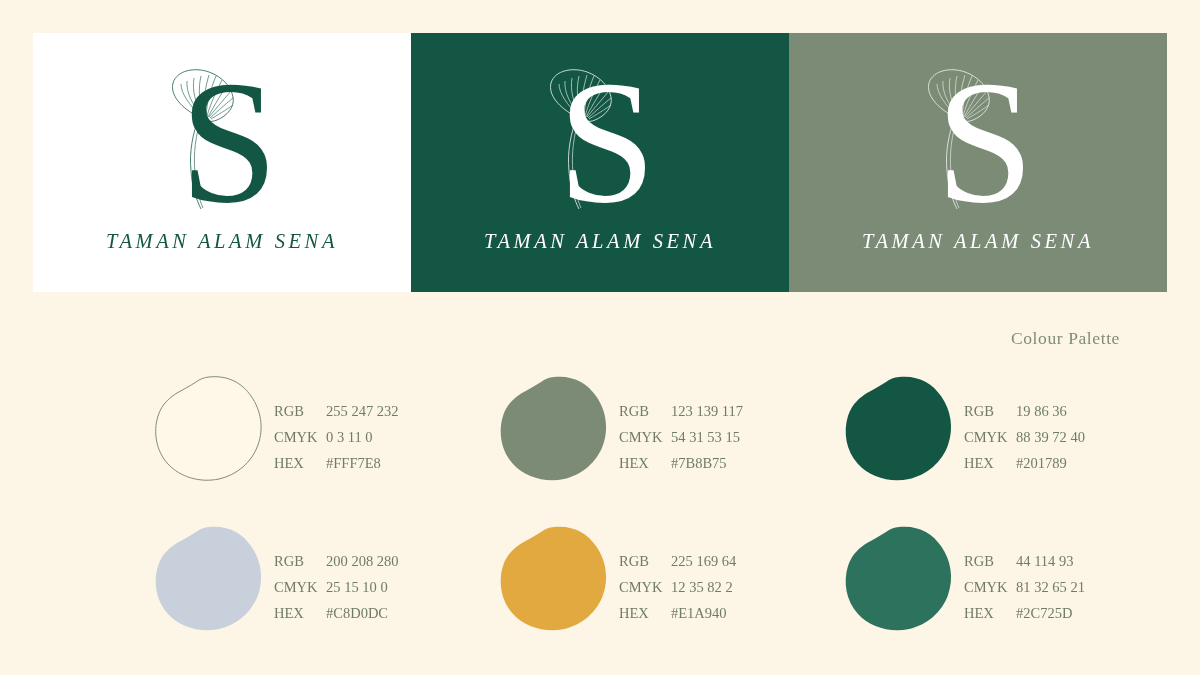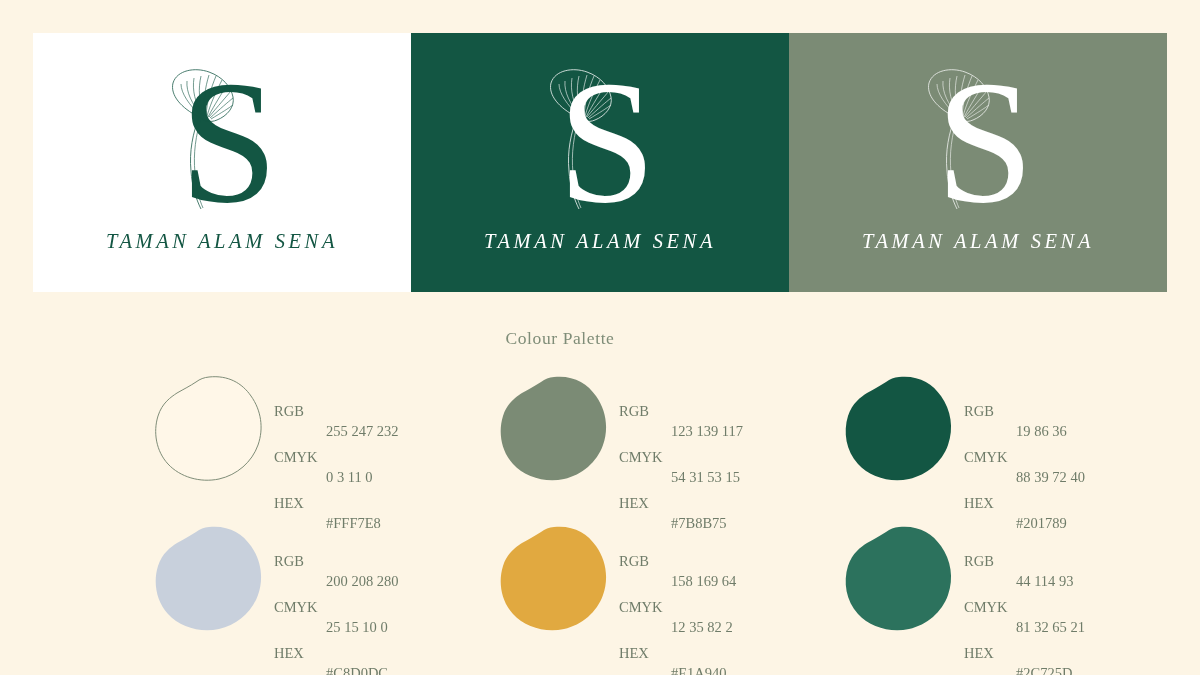--- a/index.html
+++ b/index.html
@@ -56,21 +56,21 @@
   .p-light .wordmark { color: #135643; }
   .p-dark  .wordmark { color: #FFFFFF; }
   .p-sage  .wordmark { color: #FFFFFF; }
 
   
   .palette-title {
     position: absolute;
     top: 328px;
     left: 0;
     width: 1120px;
-    text-align: center;
+    text-align: right;
     font-family: "Liberation Serif", serif;
     font-size: 17.5px;
     color: #7F8D78;
     letter-spacing: 0.6px;
   }
 
   .palette-grid {
     position: absolute;
     left: 150px;
     top: 372px;
@@ -100,21 +100,21 @@
     font-size: 14.5px;
     color: #6F7C69;
     line-height: 26px;
     white-space: nowrap;
   }
   .spec-line { display: flex; }
   .spec-key {
     display: inline-block;
     min-width: 52px;
   }
-  .spec-val { display: inline-block; margin-top: 20px; }
+  .spec-val { display: inline-block; }
 </style>
 </head>
 <body>
 
 <div class="logo-band">
 
   <div class="logo-panel p-light">
     <div class="mark">
       <svg viewBox="0 0 170 165" xmlns="http://www.w3.org/2000/svg">
         <text x="92" y="148" font-family="Liberation Serif, serif" font-size="176" font-weight="400" fill="#135643" text-anchor="middle">S</text>
@@ -307,21 +307,21 @@
         <svg viewBox="0 0 118 112" xmlns="http://www.w3.org/2000/svg">
           <path d="M59 5 C78 3 92 11 101 24 C111 38 114 56 108 73
                    C102 90 87 103 69 107 C50 111 30 105 18 92
                    C6 79 3 60 8 44 C12 31 21 25 27 21
                    C34 17 40 14 46 10 C50 7 54 5.5 59 5 Z" fill="#E1A940"></path>
         </svg>
       </div>
       <div class="specs">
         <div class="spec-line">
           <span class="spec-key">RGB</span>
-          <span class="spec-val">158 169 64</span>
+          <span class="spec-val">225 169 64</span>
         </div>
         <div class="spec-line">
           <span class="spec-key">CMYK</span>
           <span class="spec-val">12 35 82 2</span>
         </div>
         <div class="spec-line">
           <span class="spec-key">HEX</span>
           <span class="spec-val">#E1A940</span>
         </div>
       </div>

